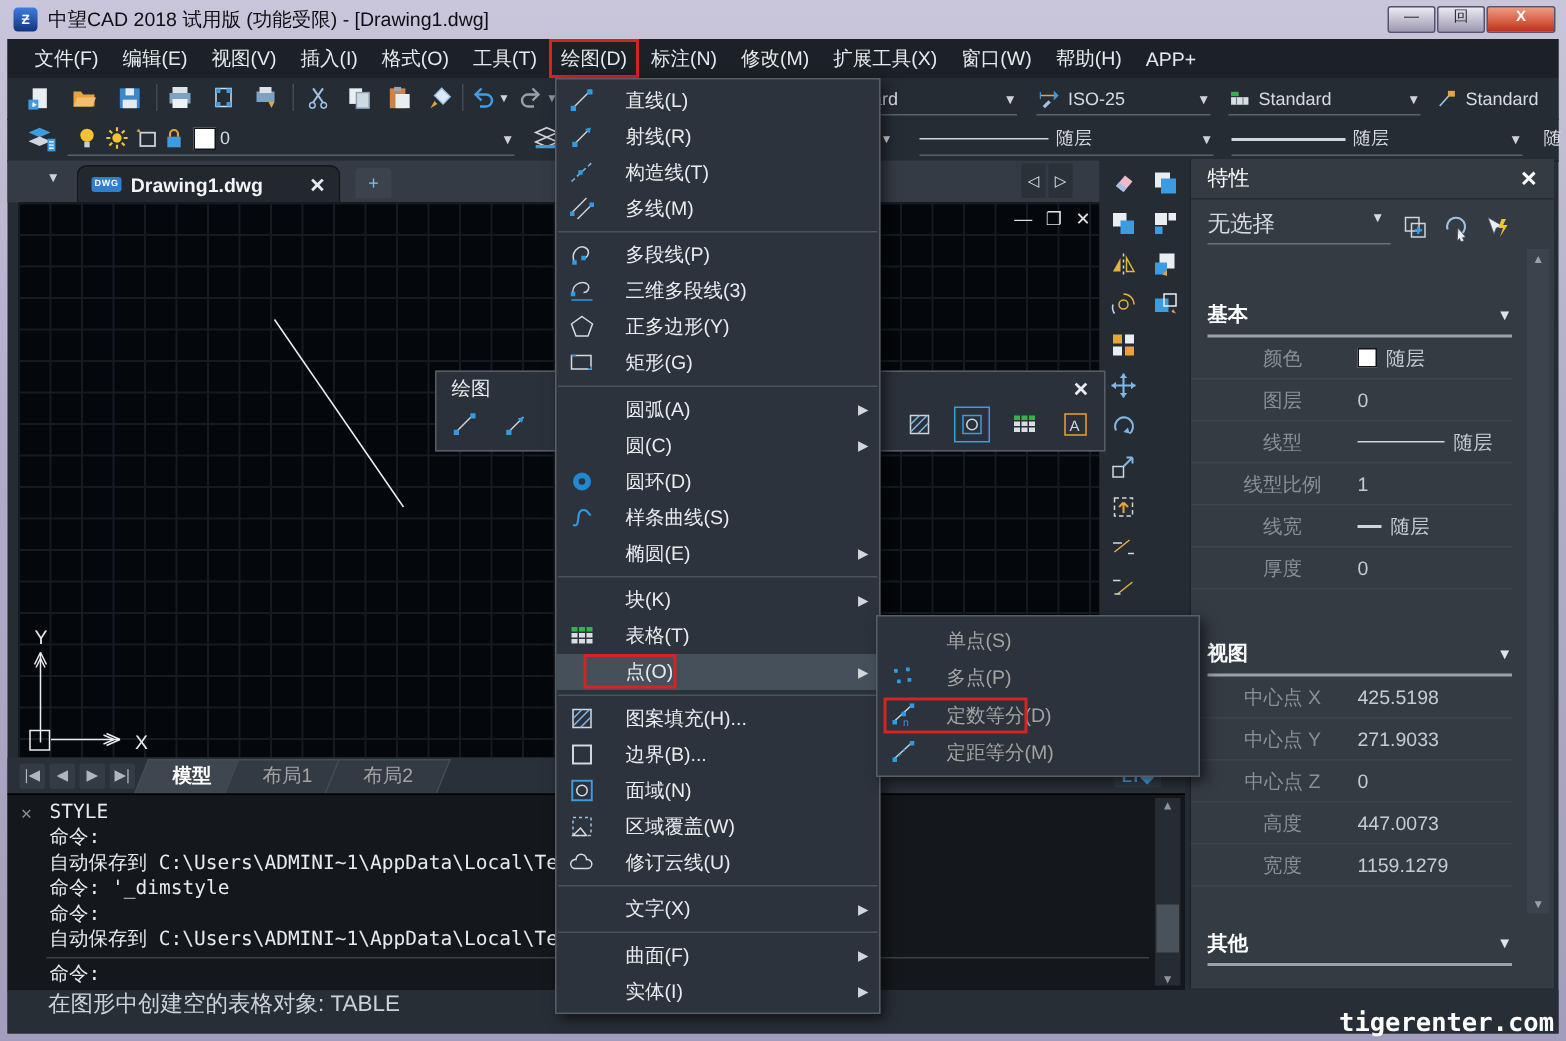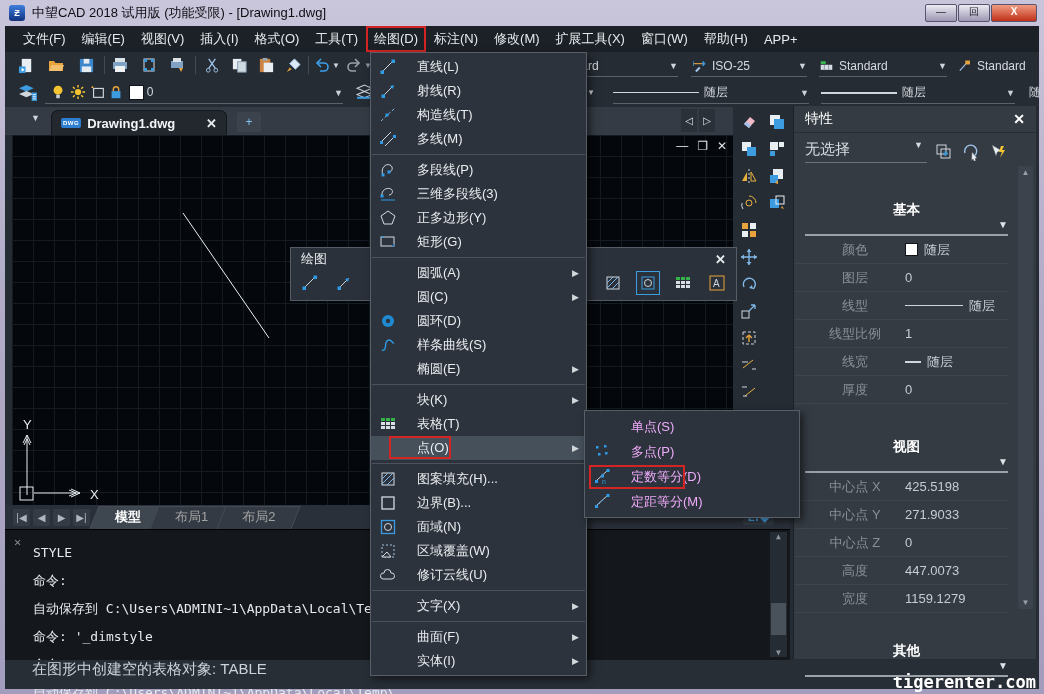--- a/index.html
+++ b/index.html
@@ -63,58 +63,58 @@
   .tab{position:relative;padding:3px 17px;color:#a3a3a3;}
   .tab::before{content:"";position:absolute;inset:1px -4px 0 -4px;background:#333a43;transform:skewX(-22deg);z-index:0;border:1px solid #454c56;border-bottom:none;}
   .tab span{position:relative;z-index:1;}
   .tab.active{color:#fff;font-weight:bold;}
   .tab.active::before{background:#3e4650;}
   .lt-badge{margin-left:auto;margin-right:16px;color:#4aa4e4;font-size:11px;font-weight:bold;background:#333a43;padding:1px 5px;border-radius:2px;}
   
   .cmdpanel{position:absolute;left:5px;top:529px;width:785px;height:131px;background:#14171b;border-top:1px solid #000;color:#e7eaee;font-family:"DejaVu Sans Mono",monospace;font-size:13px;}
   .cmd-close{position:absolute;left:9px;top:5px;color:#878e96;font-size:12px;}
   .cmd-body{position:absolute;left:28px;top:3px;right:24px;}
-  .cmd-line{height:17px;line-height:17px;white-space:pre;overflow:hidden;margin-top:11px;}
+  .cmd-line{height:17px;line-height:17px;white-space:pre;overflow:hidden;}
   .cmd-sep{border-top:1px solid #3a414a;margin:3px 0 2px -2px;}
   .cmd-scroll{position:absolute;right:3px;top:2px;width:17px;height:125px;background:#262c33;display:flex;flex-direction:column;align-items:center;font-size:8px;color:#8d949c;}
   .cmd-scroll .sc-track{flex:1;width:100%;position:relative;}
   .cmd-scroll .sc-thumb{position:absolute;left:1px;right:1px;top:58%;height:32px;background:#49515b;}
   
   .statusbar{position:absolute;left:5px;top:660px;width:1034px;height:29px;background:#282e36;color:#ccd2d9;display:flex;align-items:flex-start;padding-left:27px;box-sizing:border-box;font-size:15px;}
   .watermark{position:absolute;right:8px;bottom:2px;font-family:"DejaVu Sans Mono",monospace;font-weight:bold;font-size:17px;color:#fff;}
   
   .props{position:absolute;left:793px;top:106px;width:243px;height:553px;background:#343b43;border-left:1px solid #1d2228;color:#c7cdd3;font-size:13px;box-sizing:border-box;}
   .props-header{height:26px;display:flex;align-items:center;padding:0 11px;color:#fff;font-size:14px;border-bottom:1px solid #272d34;}
   .props-close{margin-left:auto;font-weight:bold;}
   .sel-row{display:flex;align-items:center;padding:7px 8px 4px 11px;gap:6px;}
   .sel-text{font-size:15px;color:#d6dbe0;border-bottom:1px solid #6b737d;padding:0 4px 3px 0;width:118px;display:flex;}
   .sel-text .caret{margin-left:auto;font-size:9px;}
   .sel-ic{width:21px;height:21px;display:flex;align-items:center;justify-content:center;}
   .pscroll{position:absolute;right:3px;top:60px;bottom:50px;width:15px;background:#3c434c;color:#9aa1a9;font-size:8px;text-align:center;}
   .pscroll .up{display:block;padding-top:2px;}
   .pscroll .dn{position:absolute;bottom:2px;left:0;right:0;}
-  .sec-header{display:flex;align-items:center;margin:0 28px 0 11px;padding:3px 0 4px 0;color:#fff;font-weight:bold;border-bottom:2px solid #9aa1a9;font-size:13.5px;flex-direction:column;}
+  .sec-header{display:flex;align-items:center;margin:0 28px 0 11px;padding:3px 0 4px 0;color:#fff;font-weight:bold;border-bottom:2px solid #9aa1a9;font-size:13.5px;}
   .sec-header .caret{margin-left:auto;font-size:10px;color:#dfe4e8;}
   .prow{display:flex;align-items:center;height:27px;margin-right:28px;padding-left:11px;border-bottom:1px solid #3d444d;text-align:center;}
   .prow .lbl{width:100px;color:#899098;}
   .prow .val{color:#c6ccd2;display:flex;align-items:center;gap:6px;}
   .swatch{width:11px;height:11px;background:#fff;border:1px solid #10141a;display:inline-block;}
   .spacer30{height:31px;}
   .spacer26{height:26px;}
   
   .dmenu{position:absolute;left:370px;top:52px;width:217px;background:#2d333c;border:1px solid #585e67;box-shadow:3px 3px 8px rgba(0,0,0,.55);z-index:50;box-sizing:border-box;padding:2px 0;}
   .dmi{position:relative;height:24px;display:flex;align-items:center;padding-left:46px;font-size:13px;color:#e9ecef;}
   .dmi .ic{position:absolute;left:8px;top:3px;width:18px;height:18px;}
   .dmi .arrow{position:absolute;right:7px;font-size:9px;color:#d2d7dc;}
   .dmi.hover{background:#46505b;}
   .dsep{height:1px;background:#4b525b;margin:3px 1px;}
   .redbox{position:absolute;border:2px solid #d42525;pointer-events:none;}
   
   .smenu{position:absolute;left:584px;top:410px;width:216px;background:#2d333c;border:1px solid #585e67;box-shadow:3px 3px 8px rgba(0,0,0,.55);z-index:60;box-sizing:border-box;padding:3px 0;}
-  .smi{position:relative;height:25px;display:flex;align-items:center;padding-left:46px;font-size:13px;color:#f0abfc;}
+  .smi{position:relative;height:25px;display:flex;align-items:center;padding-left:46px;font-size:13px;color:#a3a3a3;}
   .smi .ic{position:absolute;left:8px;top:3px;width:18px;height:18px;}
   
   .ucs{position:absolute;left:2px;top:280px;color:#e8edf1;}
 </style>
 </head>
 <body>
 
 <div class="win">
 
   <div class="titlebar">

